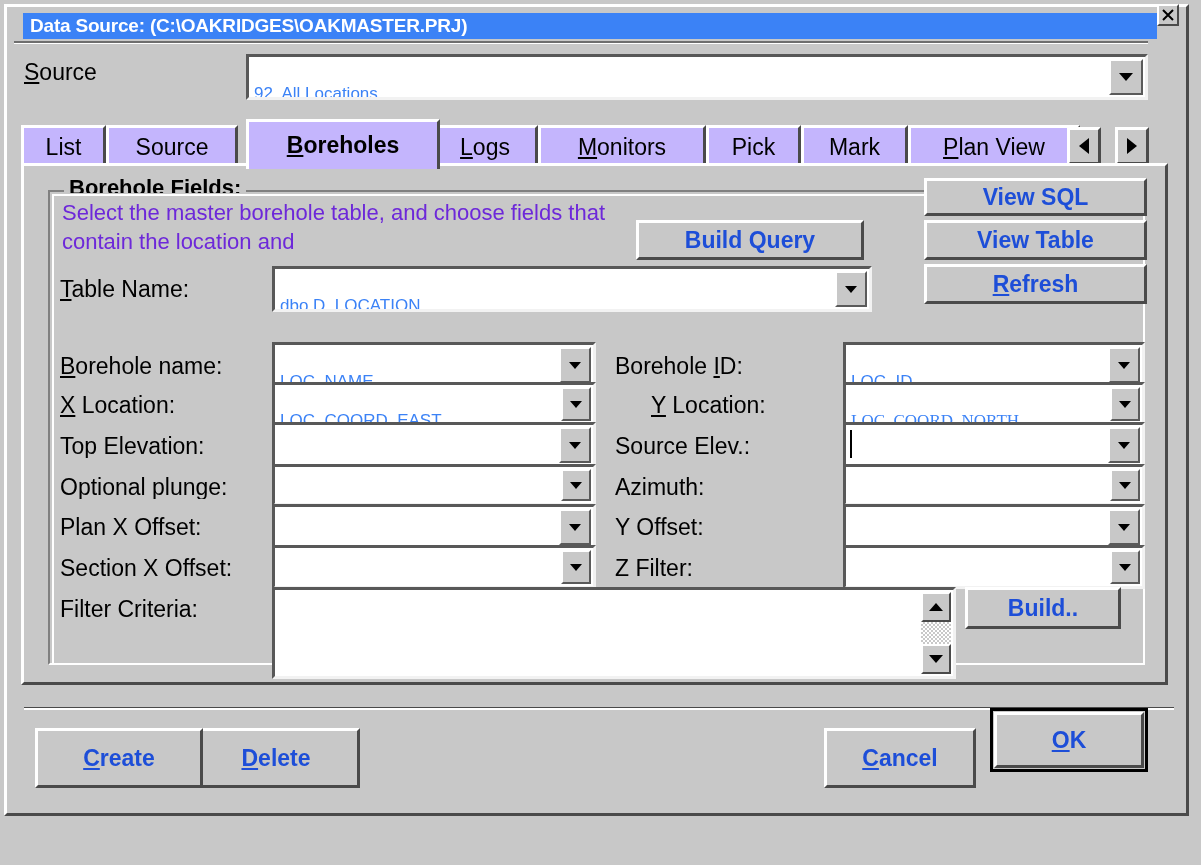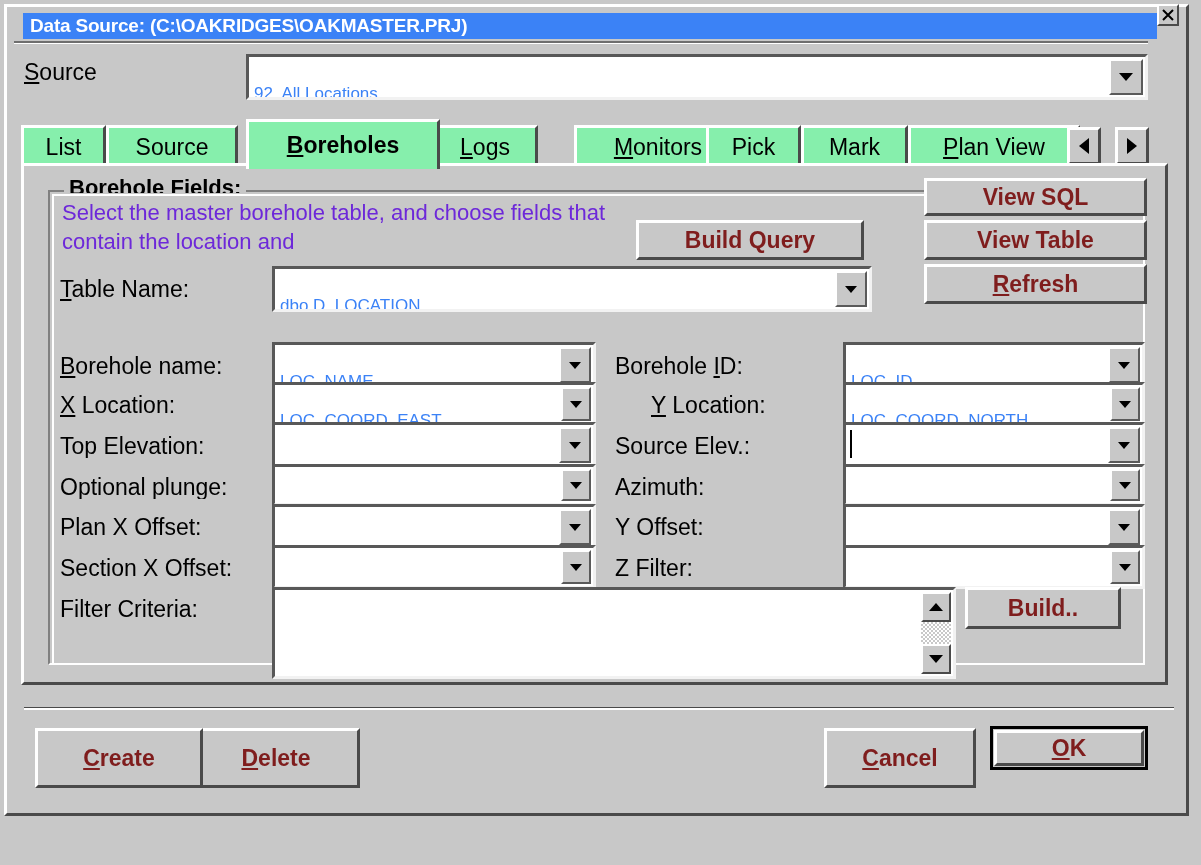--- a/index.html
+++ b/index.html
@@ -121,21 +121,21 @@
   .arrowbtn.sm .tri {
     border-left-width: 6px; border-right-width: 6px; border-top-width: 7px;
   }
 
   
   .tabstrip { position: absolute; left: 14px; top: 112px; }
   .tab {
     position: absolute;
     top: 6px;
     height: 42px;
-    background: #86efac;
+    background: #c4b5fd;
     border-top: 3px solid #ffffff;
     border-left: 3px solid #ffffff;
     border-right: 3px solid #4a4a4a;
     box-sizing: border-box;
     display: flex; align-items: center; justify-content: center;
     font-size: 23px; color: #000;
     white-space: nowrap;
     padding: 0 18px;
   }
   .tab.active {
@@ -230,21 +230,21 @@
   
   .btn {
     position: absolute;
     background: #c8c8c8;
     border-top: 3px solid #ffffff;
     border-left: 3px solid #ffffff;
     border-right: 3px solid #4a4a4a;
     border-bottom: 3px solid #4a4a4a;
     box-sizing: border-box;
     display: flex; align-items: center; justify-content: center;
-    font-size: 23px; color: #7f1d1d;
+    font-size: 23px; color: #1d4ed8;
     white-space: nowrap;
     font-weight: bold;
   }
   .btn u { text-decoration: underline; }
   .btn.default {
     border: 3px solid #000000;
   }
   .btn.default > .inner {
     position: absolute;
     left: 1px; top: 1px; right: 1px; bottom: 1px;
@@ -328,21 +328,21 @@
 
     <div class="tabstrip">
       <div class="tab" style="left:0px; width:85px;">List</div>
       <div class="tab" style="left:85px; width:132px;">Source</div>
       <div class="tab active" style="left:217px; width:194px;margin-left:8px;">
           <span><u>B</u>oreholes</span>
         </div>
       <div class="tab" style="left:411px; width:106px;">
           <span><u>L</u>ogs</span>
         </div>
-      <div class="tab" style="left:517px; width:168px;margin-left:36px;">
+      <div class="tab" style="left:517px; width:168px;">
           <span><u>M</u>onitors</span>
         </div>
       <div class="tab" style="left:685px; width:95px;">Pick</div>
       <div class="tab" style="left:780px; width:107px;">Mark</div>
       <div class="tab" style="left:887px; width:172px;">
           <span><u>P</u>lan View</span>
         </div>
       <div class="tabnav" style="left:1046px;">
           <div class="tri-l"></div>
         </div>
@@ -396,21 +396,21 @@
       </div>
 
       <div class="fl" style="left:36px; top:228px; width:212px;"><u>X</u> Location:</div>
       <div class="combo" style="left:248px; top:216px; width:324px; height:44px;">
         <div class="val">LOC_COORD_EAST</div>
         <div class="arrowbtn sm" style="width:30px; height:34px;">
             <div class="tri"></div>
           </div>
       </div>
       <div class="fl" style="left:591px; top:228px; width:234px;margin-left:36px;"><u>Y</u> Location:</div>
-      <div class="combo" style="left:819px; top:216px; width:302px; height:44px;">
+      <div class="combo" style="left:819px; top:216px; width:302px; height:44px;font-family:Liberation Serif, serif;">
         <div class="val">LOC_COORD_NORTH</div>
         <div class="arrowbtn sm" style="width:30px; height:34px;">
             <div class="tri"></div>
           </div>
       </div>
 
       <div class="fl" style="left:36px; top:269px; width:212px;">Top Elevation:</div>
       <div class="combo" style="left:248px; top:256px; width:324px; height:46px;">
         <div class="val"></div>
         <div class="arrowbtn sm" style="width:32px; height:36px;">
@@ -492,21 +492,21 @@
 
     <div class="btn" style="left:185px; top:721px; width:168px; height:60px;">
       <span><u>D</u>elete</span>
     </div>
     <div class="btn" style="left:28px; top:721px; width:168px; height:60px;">
       <span><u>C</u>reate</span>
     </div>
     <div class="btn" style="left:817px; top:721px; width:152px; height:60px;">
       <span><u>C</u>ancel</span>
     </div>
-    <div class="btn default" style="left:983px; top:719px; width:158px; height:44px;">
+    <div class="btn default" style="left:983px; top:701px; width:158px; height:64px;">
       <div class="inner">
           <span><u>O</u>K</span>
         </div>
     </div>
 
   </div>
 
   <div class="closebox">
     <svg width="12" height="12" viewBox="0 0 12 12" aria-hidden="true">
       <path d="M1 1 L11 11 M11 1 L1 11" stroke="#000" stroke-width="2" fill="none"></path>

